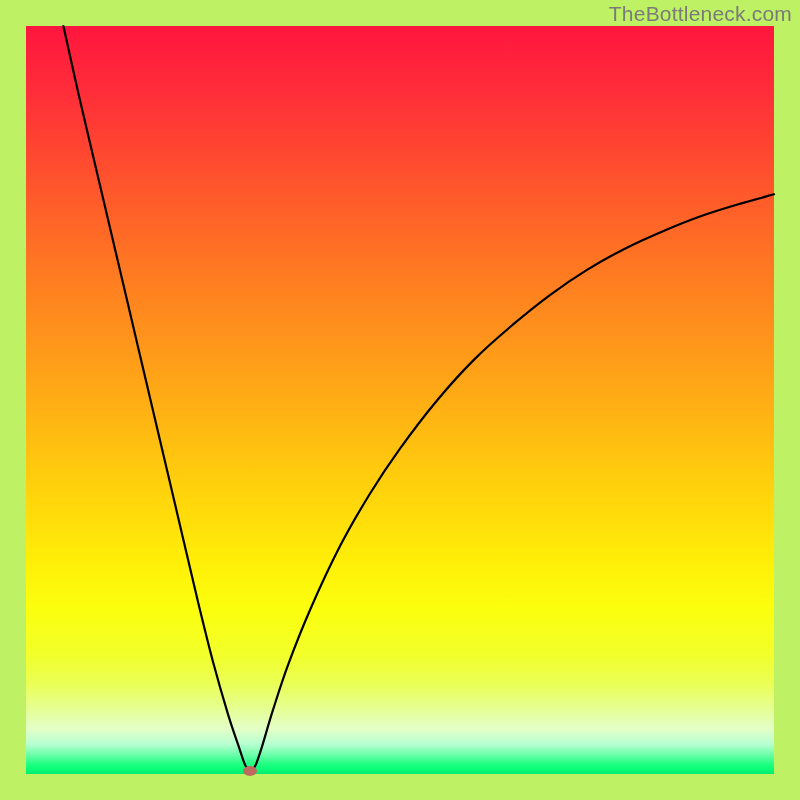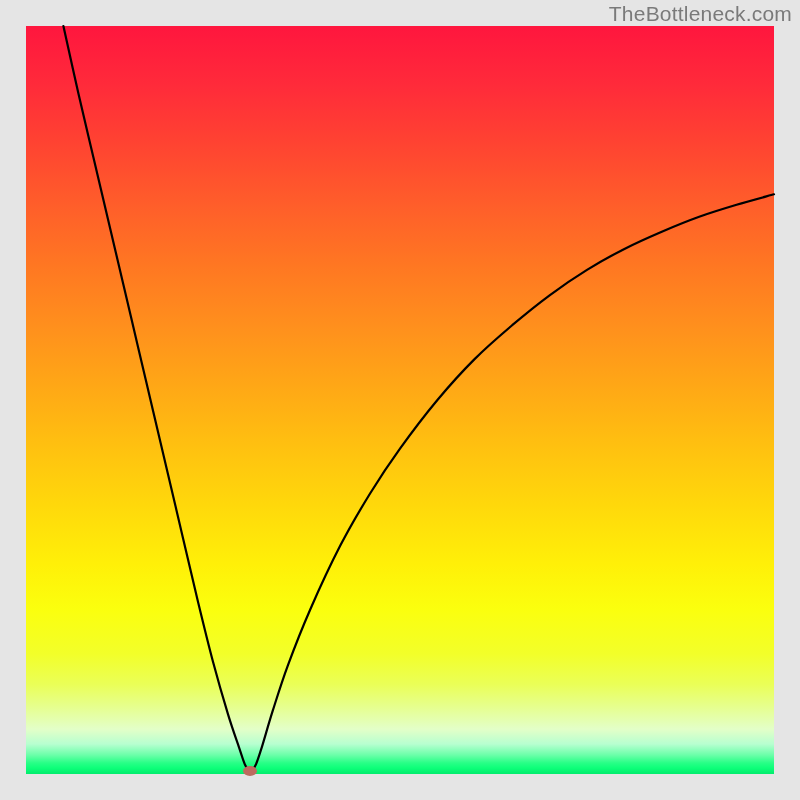--- a/index.html
+++ b/index.html
@@ -1,20 +1,20 @@
 <!DOCTYPE html>
 <html><head>
 <meta charset="utf-8">
 <style>
   * { margin: 0; padding: 0; box-sizing: border-box; }
   html, body { width: 800px; height: 800px; overflow: hidden; background: #000; }
   .frame {
     width: 800px;
     height: 800px;
-    background: #e5e5e5;
+    background: #bef264;
     position: relative;
   }
   .plot {
     position: absolute;
     left: 26px;
     top: 26px;
     width: 748px;
     height: 748px;
     background: linear-gradient(to bottom,
       #ff163e 0%,

